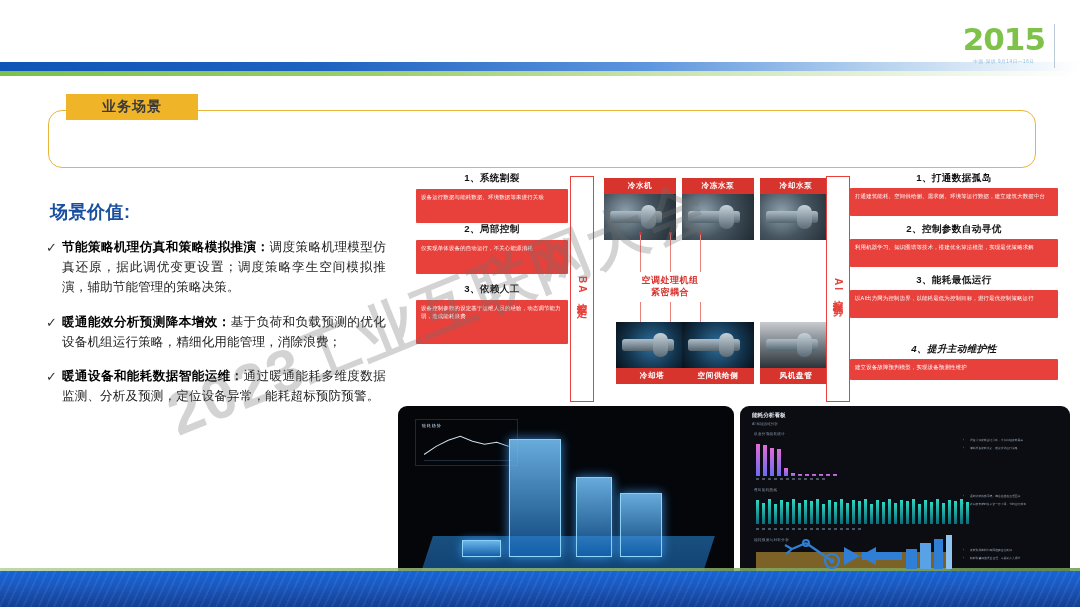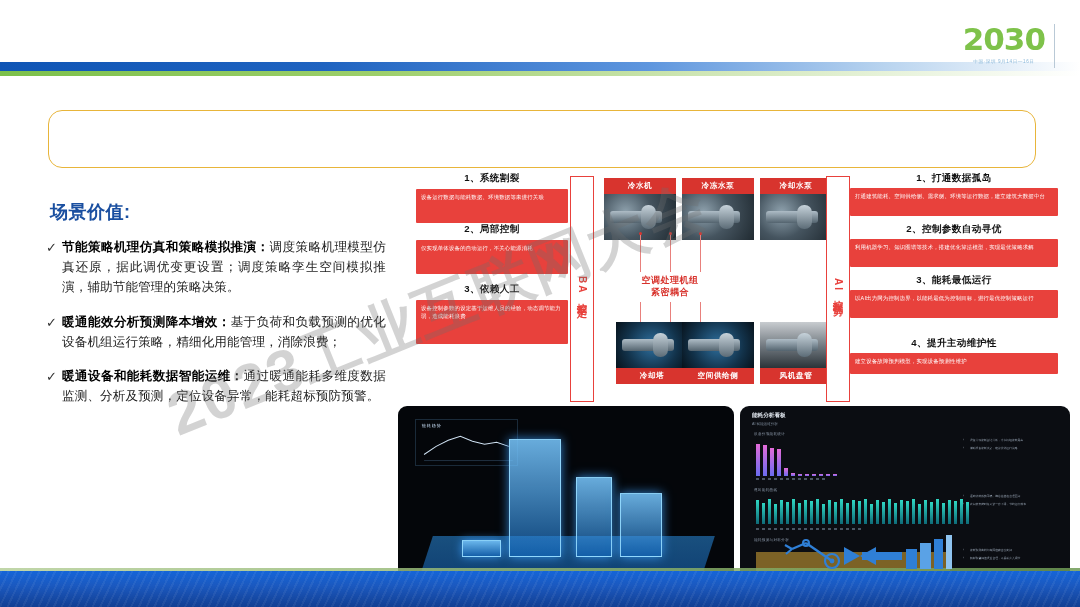--- a/index.html
+++ b/index.html
@@ -217,27 +217,28 @@
 </head>
 <body>
 
 <div class="slide">
 
   <div class="hdr-rule"></div>
   <div class="hdr-rule2"></div>
 
   <div class="logo">
     <div>
-      <div class="logo-year">2030</div>
+      <div class="logo-year">2015</div>
       <div class="logo-year-sub">中国·深圳 9月14日—16日</div>
     </div>
     <div class="logo-divider"></div>
   </div>
 
   <div class="scn-box"></div>
+  <div class="scn-tab">业务场景</div>
 
   <div class="val-title">场景价值:</div>
   <div class="bullets">
     <div class="bullet">
       <div class="bullet-chk">✓</div>
       <div class="bullet-txt"><b>节能策略机理仿真和策略模拟推演：</b><span>调度策略机理模型仿真还原，据此调优变更设置；调度策略孪生空间模拟推演，辅助节能管理的策略决策。</span></div>
     </div>
     <div class="bullet">
       <div class="bullet-chk">✓</div>
       <div class="bullet-txt"><b>暖通能效分析预测降本增效：</b><span>基于负荷和负载预测的优化设备机组运行策略，精细化用能管理，消除浪费；</span></div>
@@ -313,21 +314,21 @@
       <span>AI控制优势</span>
     </div>
 
     <div class="ai-col">
       <div class="col-head">1、打通数据孤岛</div>
       <div class="red-card" style="margin-top:3px;height:20px;">打通建筑能耗、空间供给侧、需求侧、环境等运行数据，建立建筑大数据中台</div>
       <div class="col-head" style="margin-top:7px;">2、控制参数自动寻优</div>
       <div class="red-card" style="margin-top:3px;height:20px;">利用机器学习、知识图谱等技术，搭建优化算法模型，实现最优策略求解</div>
       <div class="col-head" style="margin-top:7px;">3、能耗最低运行</div>
       <div class="red-card" style="margin-top:3px;height:20px;">以AI出力网为控制边界，以能耗最低为控制目标，进行最优控制策略运行</div>
-      <div class="col-head" style="margin-top:19px;">4、提升主动维护性</div>
+      <div class="col-head" style="margin-top:25px;font-style:italic;">4、提升主动维护性</div>
       <div class="red-card" style="margin-top:3px;height:13px;">建立设备故障预判模型，实现设备预测性维护</div>
     </div>
   </div>
 
   <div class="shot shot-twin">
     <div class="twin-mini-chart">
       <div class="ttl">能耗趋势</div>
       <svg width="100%" height="100%" viewBox="0 0 100 44" preserveAspectRatio="none">
         <polyline points="8,34 20,26 32,20 44,16 56,21 68,24 80,22 92,26" fill="none" stroke="#cfe1f2" stroke-width="1"></polyline>
         <line x1="8" y1="40" x2="96" y2="40" stroke="#3b5a78" stroke-width=".5"></line>

